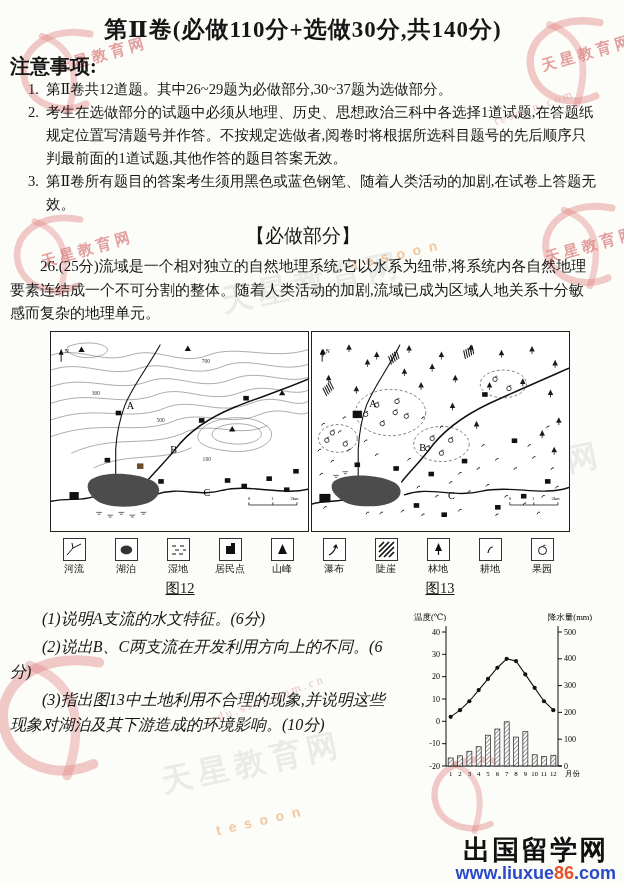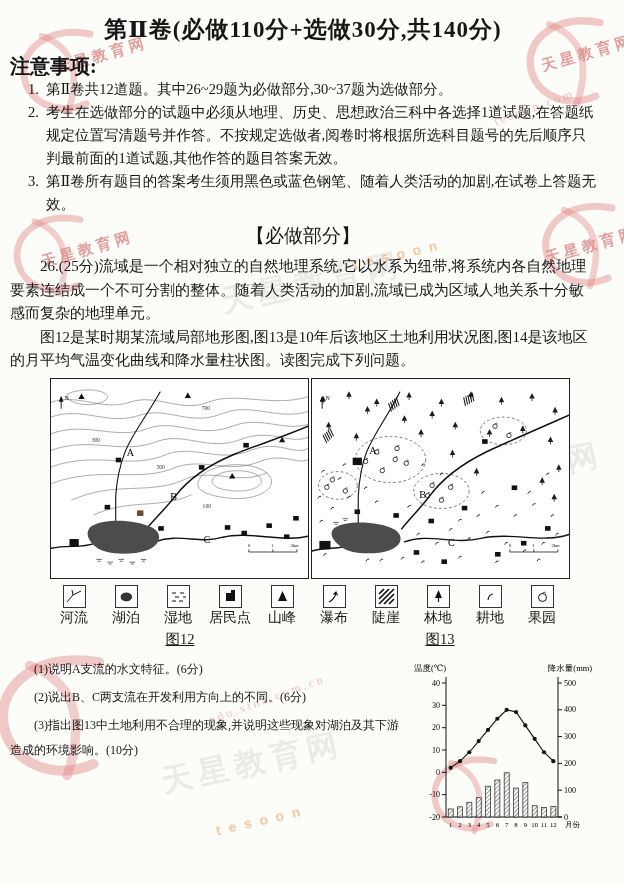--- a/index.html
+++ b/index.html
@@ -13,26 +13,26 @@
   .notice-item .txt{flex:1;}
   h2.section{margin:7px 0 6px 0;text-align:center;font-size:19px;font-weight:normal;}
   p.body{margin:0;font-size:15px;line-height:23.5px;text-indent:2em;}
   .maps-row{display:flex;gap:2px;margin:5px 26px 0 40px;}
   .map-box{flex:1;border:1px solid #222;background:#fff;height:199px;}
   .map-box svg{display:block;width:100%;height:100%;}
   .legend-row{display:flex;justify-content:space-between;margin:6px 30px 0 40px;}
   .lg{display:flex;flex-direction:column;align-items:center;width:48px;}
   .lgbox{width:21px;height:21px;border:1px solid #333;background:#fff;display:block;}
   .lgbox svg{display:block;width:100%;height:100%;}
-  .lglabel{font-size:14px;line-height:1.2;text-align:left;margin-top:2px;}
+  .lglabel{font-size:10px;line-height:1.2;text-align:left;margin-top:2px;}
   .caption-row{display:flex;margin:4px 26px 0 40px;font-size:14.5px;text-decoration:underline;}
   .caption-row span{flex:1;text-align:center;}
   .bottom-row{display:flex;margin:8px 0 0 0;}
   .questions{flex:1;padding-right:6px;}
-  .questions p{margin:0 0 3px 0;font-size:12px;line-height:25px;text-indent:2em;}
+  .questions p{margin:0 0 3px 0;font-size:16px;line-height:25px;text-indent:2em;font-style:italic;}
   .chart-col{flex:0 0 190px;}
   .chart-col svg{display:block;width:190px;height:180px;font-family:"Liberation Serif","DejaVu Serif",serif;}
   .footer{position:absolute;right:8px;bottom:2px;z-index:3;text-align:center;line-height:1.05;}
   .footer .site{font-size:27px;font-weight:bold;letter-spacing:2px;color:#111;}
   .footer .url{font-family:"Liberation Sans","DejaVu Sans",sans-serif;font-size:18px;font-weight:bold;color:#2b49c8;}
   .footer .url .mid{color:#e8502a;}
   
   .wm-layer{position:absolute;inset:0;z-index:0;pointer-events:none;}
   .wm{position:absolute;white-space:nowrap;}
   .wm-brand{font-size:15px;color:rgba(205,80,80,0.55);letter-spacing:4px;transform:rotate(-16deg);font-weight:bold;}
@@ -116,21 +116,20 @@
       <span class="txt">考生在选做部分的试题中必须从地理、历史、思想政治三科中各选择1道试题,在答题纸规定位置写清题号并作答。不按规定选做者,阅卷时将根据所选科目题号的先后顺序只判最前面的1道试题,其他作答的题目答案无效。</span>
     </div>
     <div class="notice-item">
       <span class="num">3.</span>
       <span class="txt">第Ⅱ卷所有题目的答案考生须用黑色或蓝色钢笔、随着人类活动的加剧,在试卷上答题无效。</span>
     </div>
 
     <h2 class="section">【必做部分】</h2>
 
     <p class="body">26.(25分)流域是一个相对独立的自然地理系统,它以水系为纽带,将系统内各自然地理要素连结成一个不可分割的整体。随着人类活动的加剧,流域已成为区域人地关系十分敏感而复杂的地理单元。</p>
-    <p class="body">图12是某时期某流域局部地形图,图13是10年后该地区土地利用状况图,图14是该地区的月平均气温变化曲线和降水量柱状图。读图完成下列问题。</p>
 
     <div class="maps-row">
       <div class="map-box">
         <svg id="map12" viewBox="0 0 278 197">
           <g stroke="#5a5a5a" stroke-width="0.55" fill="none">
             <path d="M0,16 C30,6 55,26 85,16 C115,6 140,28 170,16 C200,4 240,22 278,10"></path>
             <path d="M0,32 C35,20 62,42 96,30 C126,20 150,43 186,28 C216,16 246,36 278,26"></path>
             <path d="M0,50 C40,36 70,58 106,44 C136,34 160,56 196,42 C226,30 252,48 278,40"></path>
             <path d="M0,68 C45,52 76,74 116,58 C146,48 170,70 206,56 C236,44 258,62 278,54"></path>
             <path d="M0,86 C50,68 86,90 126,72 C156,62 182,82 216,68 C246,56 262,74 278,66"></path>
@@ -567,14 +566,18 @@
             <text x="138" y="170" text-anchor="middle" font-size="6.8">11</text>
             <text x="147.33333333333334" y="170" text-anchor="middle" font-size="6.8">12</text>
             <text x="159" y="170" font-size="7.5">月份</text>
             <text x="24" y="14" text-anchor="middle" font-size="8.5">温度(℃)</text>
             <text x="164" y="14" text-anchor="middle" font-size="8.5">降水量(mm)</text>
           </svg>
       </div>
     </div>
   </div>
 
+  <div class="footer">
+    <div class="site">出国留学网</div>
+    <div class="url"><span>www.liuxue</span><span class="mid">86</span><span>.com</span></div>
+  </div>
 
 </div>
 
 </body></html>

